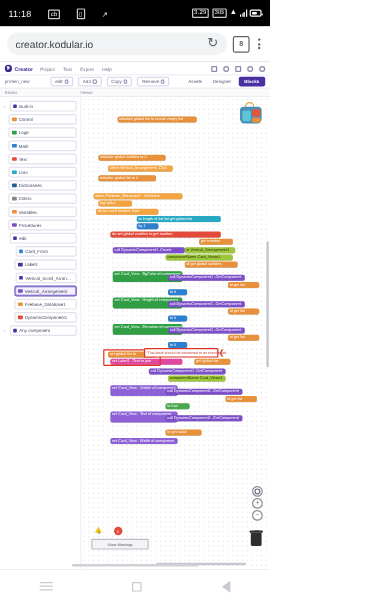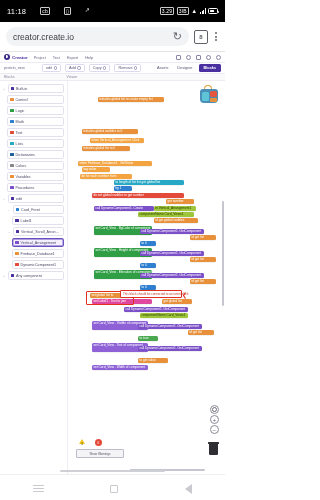--- a/index.html
+++ b/index.html
@@ -11,21 +11,21 @@
     -webkit-font-smoothing:none;
   }
   #screen { position:relative; width:225px; height:500px; overflow:hidden; background:#fff; }
 
   
   .statusbar {
     height:22px; background:#000; color:#fff;
     display:flex; align-items:center; justify-content:space-between;
     padding:0 7px; font-size:7.5px; letter-spacing:.2px;
   }
-  .sb-left { display:flex; align-items:flex-start; gap:14px; }
+  .sb-left { display:flex; align-items:flex-end; gap:14px; }
   .sb-right { display:flex; align-items:center; gap:2.5px; }
   .sb-ico { font-size:6px; line-height:1; display:inline-block; }
   .sb-chip { font-size:5px; border:.5px solid #ccc; border-radius:1px; padding:0 1px; }
   .sb-bars { display:inline-flex; align-items:flex-end; gap:.5px; height:6px; }
   .sb-bars i { width:1px; background:#fff; display:block; }
   .sb-bars i:nth-child(1){height:2px} .sb-bars i:nth-child(2){height:3px}
   .sb-bars i:nth-child(3){height:4.5px} .sb-bars i:nth-child(4){height:6px}
   .sb-batt { border:.8px solid #fff; border-radius:1.5px; width:10px; height:6px; position:relative; }
   .sb-batt:after{content:"";position:absolute;right:-1.6px;top:1.6px;width:1px;height:2.6px;background:#fff;border-radius:0 1px 1px 0;}
   .sb-batt span{position:absolute;left:1px;top:1px;bottom:1px;width:55%;background:#fff;border-radius:.5px;}
@@ -198,21 +198,21 @@
           <i></i>
         </span>
       <span class="sb-batt">
           <span></span>
         </span>
     </div>
   </div>
 
   <div class="browserbar">
     <div class="urlbox">
-      <span class="u">creator.create.io</span>
+      <span class="u">creator.kodular.io</span>
       <span class="reload">↻</span>
     </div>
     <div class="tabbtn">
       <span>8</span>
     </div>
     <div class="kebab">
         <i></i>
         <i></i>
         <i></i>
       </div>

